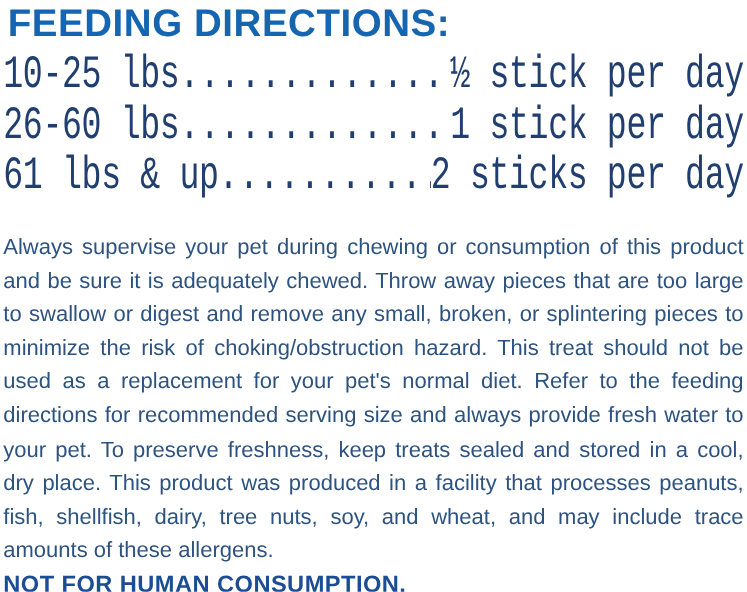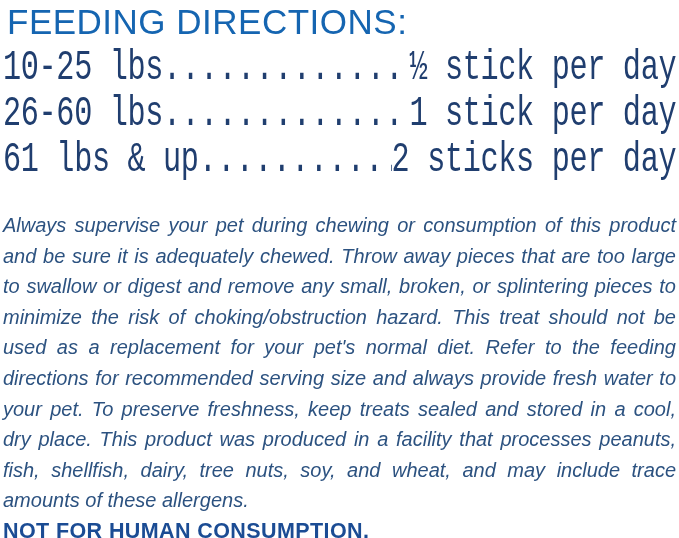--- a/index.html
+++ b/index.html
@@ -19,21 +19,21 @@
   .label-panel {
     width: 679px;
     height: 538px;
     padding: 0 3px;
     overflow: hidden;
   }
   .heading {
     margin: 2px 0 0 4px;
     font-size: 35px;
     line-height: 40px;
-    font-weight: normal;
+    font-weight: bold;
     letter-spacing: 0.5px;
     color: var(--heading);
     white-space: nowrap;
   }
   .rows-wrap {
     margin-top: 3px;
     width: 673px;
     overflow: hidden;
     font-family: Liberation Mono, monospace;
   }
@@ -58,21 +58,20 @@
     letter-spacing: 0.5px;
   }
   .feed-value { flex: 0 0 auto; }
   .body-text {
     margin-top: 27px;
     width: 673px;
     font-size: 20px;
     line-height: 30.6px;
     text-align: justify;
     color: var(--paragraph);
-    font-style: italic;
   }
   .warning {
     margin-top: 1px;
     font-size: 21.5px;
     line-height: 29px;
     font-weight: bold;
     letter-spacing: 0.4px;
     color: var(--warning);
     white-space: nowrap;
   }

